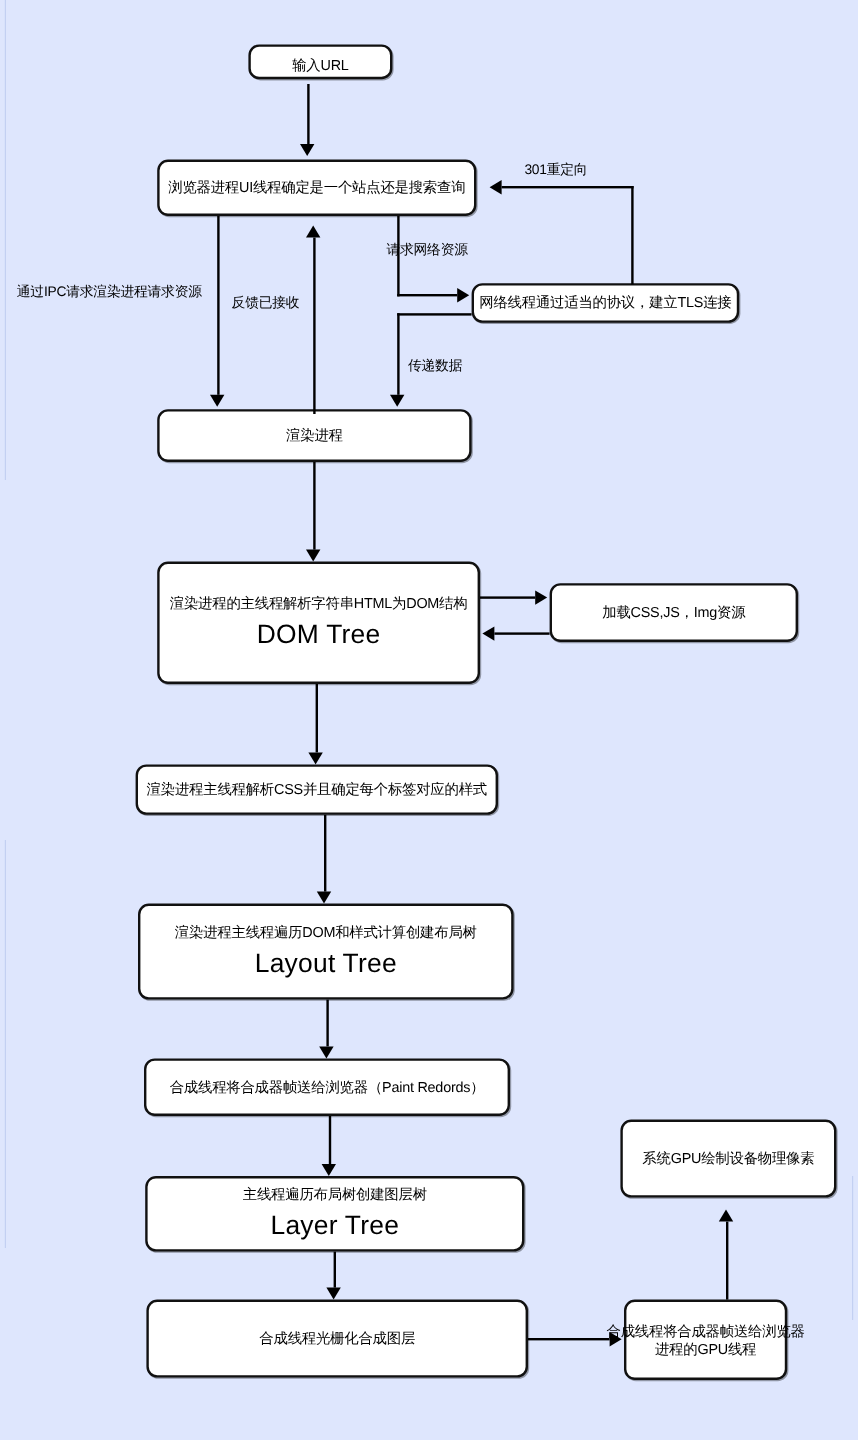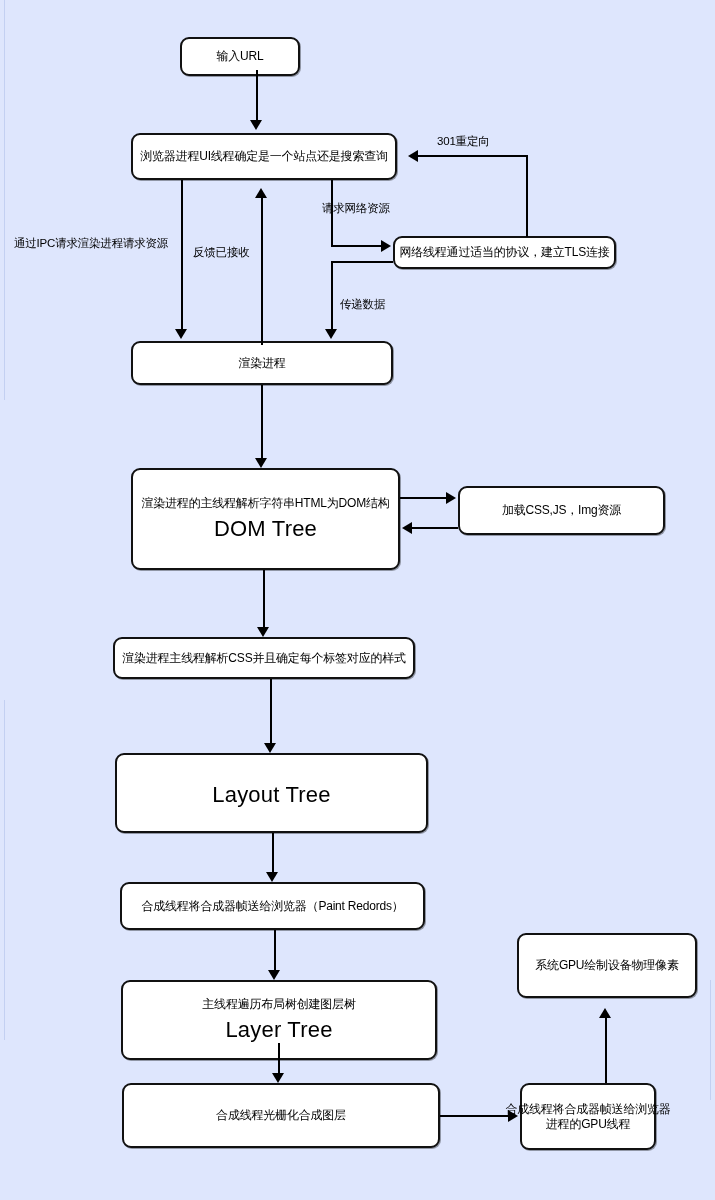--- a/index.html
+++ b/index.html
@@ -102,21 +102,21 @@
 </style>
 </head>
 <body>
 
 <div id="canvas">
 
   <div class="edge-line" style="left:4px; top:0px; height:400px;"></div>
   <div class="edge-line" style="left:4px; top:700px; height:340px;"></div>
   <div class="edge-line" style="left:710px; top:980px; height:120px;"></div>
 
-  <div class="node" style="left:180px; top:37px; width:120px; height:39px;">
+  <div class="node" style="left:207px; top:37px; width:120px; height:29px;justify-content:flex-end;">
     <div class="line1">输入URL</div>
   </div>
 
   <div class="node" style="left:131px; top:133px; width:266px; height:47px;">
     <div class="line1">浏览器进程UI线程确定是一个站点还是搜索查询</div>
   </div>
 
   <div class="node" style="left:393px; top:236px; width:223px; height:33px;">
     <div class="line1">网络线程通过适当的协议，建立TLS连接</div>
   </div>
@@ -132,28 +132,29 @@
 
   <div class="node" style="left:458px; top:486px; width:207px; height:49px;">
     <div class="line1">加载CSS,JS，Img资源</div>
   </div>
 
   <div class="node" style="left:113px; top:637px; width:302px; height:42px;">
     <div class="line1">渲染进程主线程解析CSS并且确定每个标签对应的样式</div>
   </div>
 
   <div class="node" style="left:115px; top:753px; width:313px; height:80px;">
+    <div class="line1">渲染进程主线程遍历DOM和样式计算创建布局树</div>
     <div class="line2">Layout Tree</div>
   </div>
 
   <div class="node" style="left:120px; top:882px; width:305px; height:48px;">
     <div class="line1">合成线程将合成器帧送给浏览器（Paint Redords）</div>
   </div>
 
-  <div class="node" style="left:121px; top:980px; width:316px; height:80px;text-align:right;">
+  <div class="node" style="left:121px; top:980px; width:316px; height:63px;text-align:right;">
     <div class="line1">主线程遍历布局树创建图层树</div>
     <div class="line2">Layer Tree</div>
   </div>
 
   <div class="node" style="left:122px; top:1083px; width:318px; height:65px;">
     <div class="line1">合成线程光栅化合成图层</div>
   </div>
 
   <div class="node two-line" style="left:520px; top:1083px; width:136px; height:67px;">
     <div class="line1" style="white-space:nowrap;">合成线程将合成器帧送给浏览器</div>

